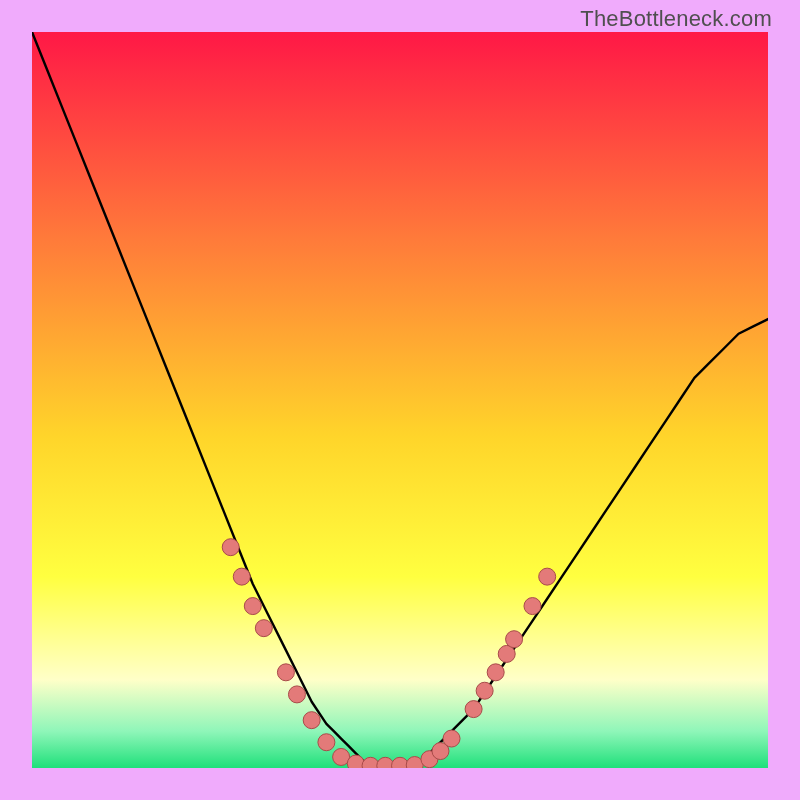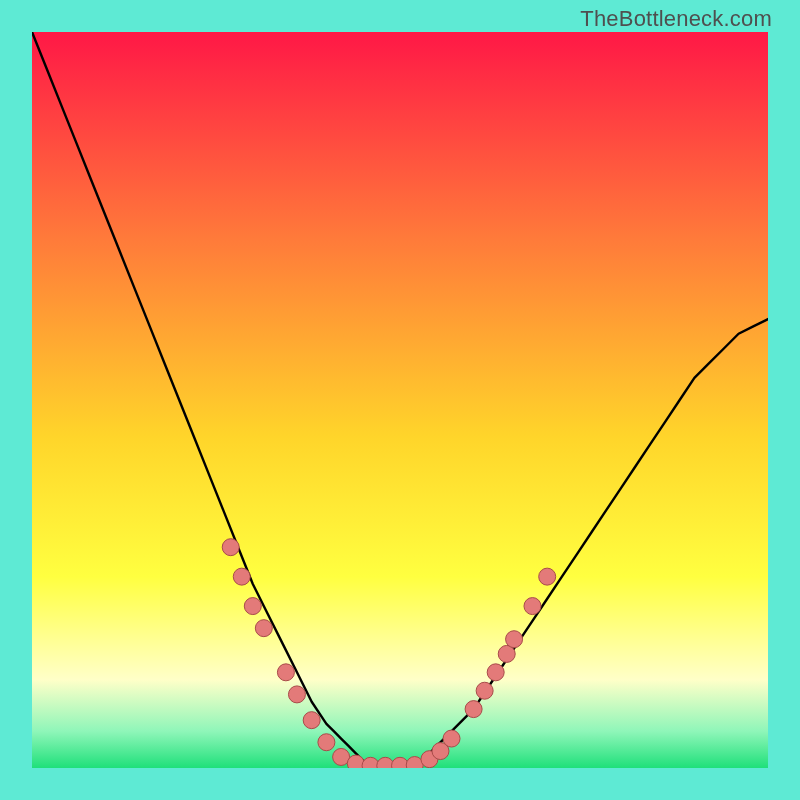--- a/index.html
+++ b/index.html
@@ -10,21 +10,21 @@
     overflow: hidden;
     background: #000;
     font-family: Arial, Helvetica, sans-serif;
   }
   .frame {
     position: absolute;
     top: 0;
     left: 0;
     width: 800px;
     height: 800px;
-    background: #5eead4;
+    background: #f0abfc;
   }
   .plot {
     position: absolute;
     top: 32px;
     left: 32px;
     width: 736px;
     height: 736px;
     overflow: hidden;
   }
   .watermark {

